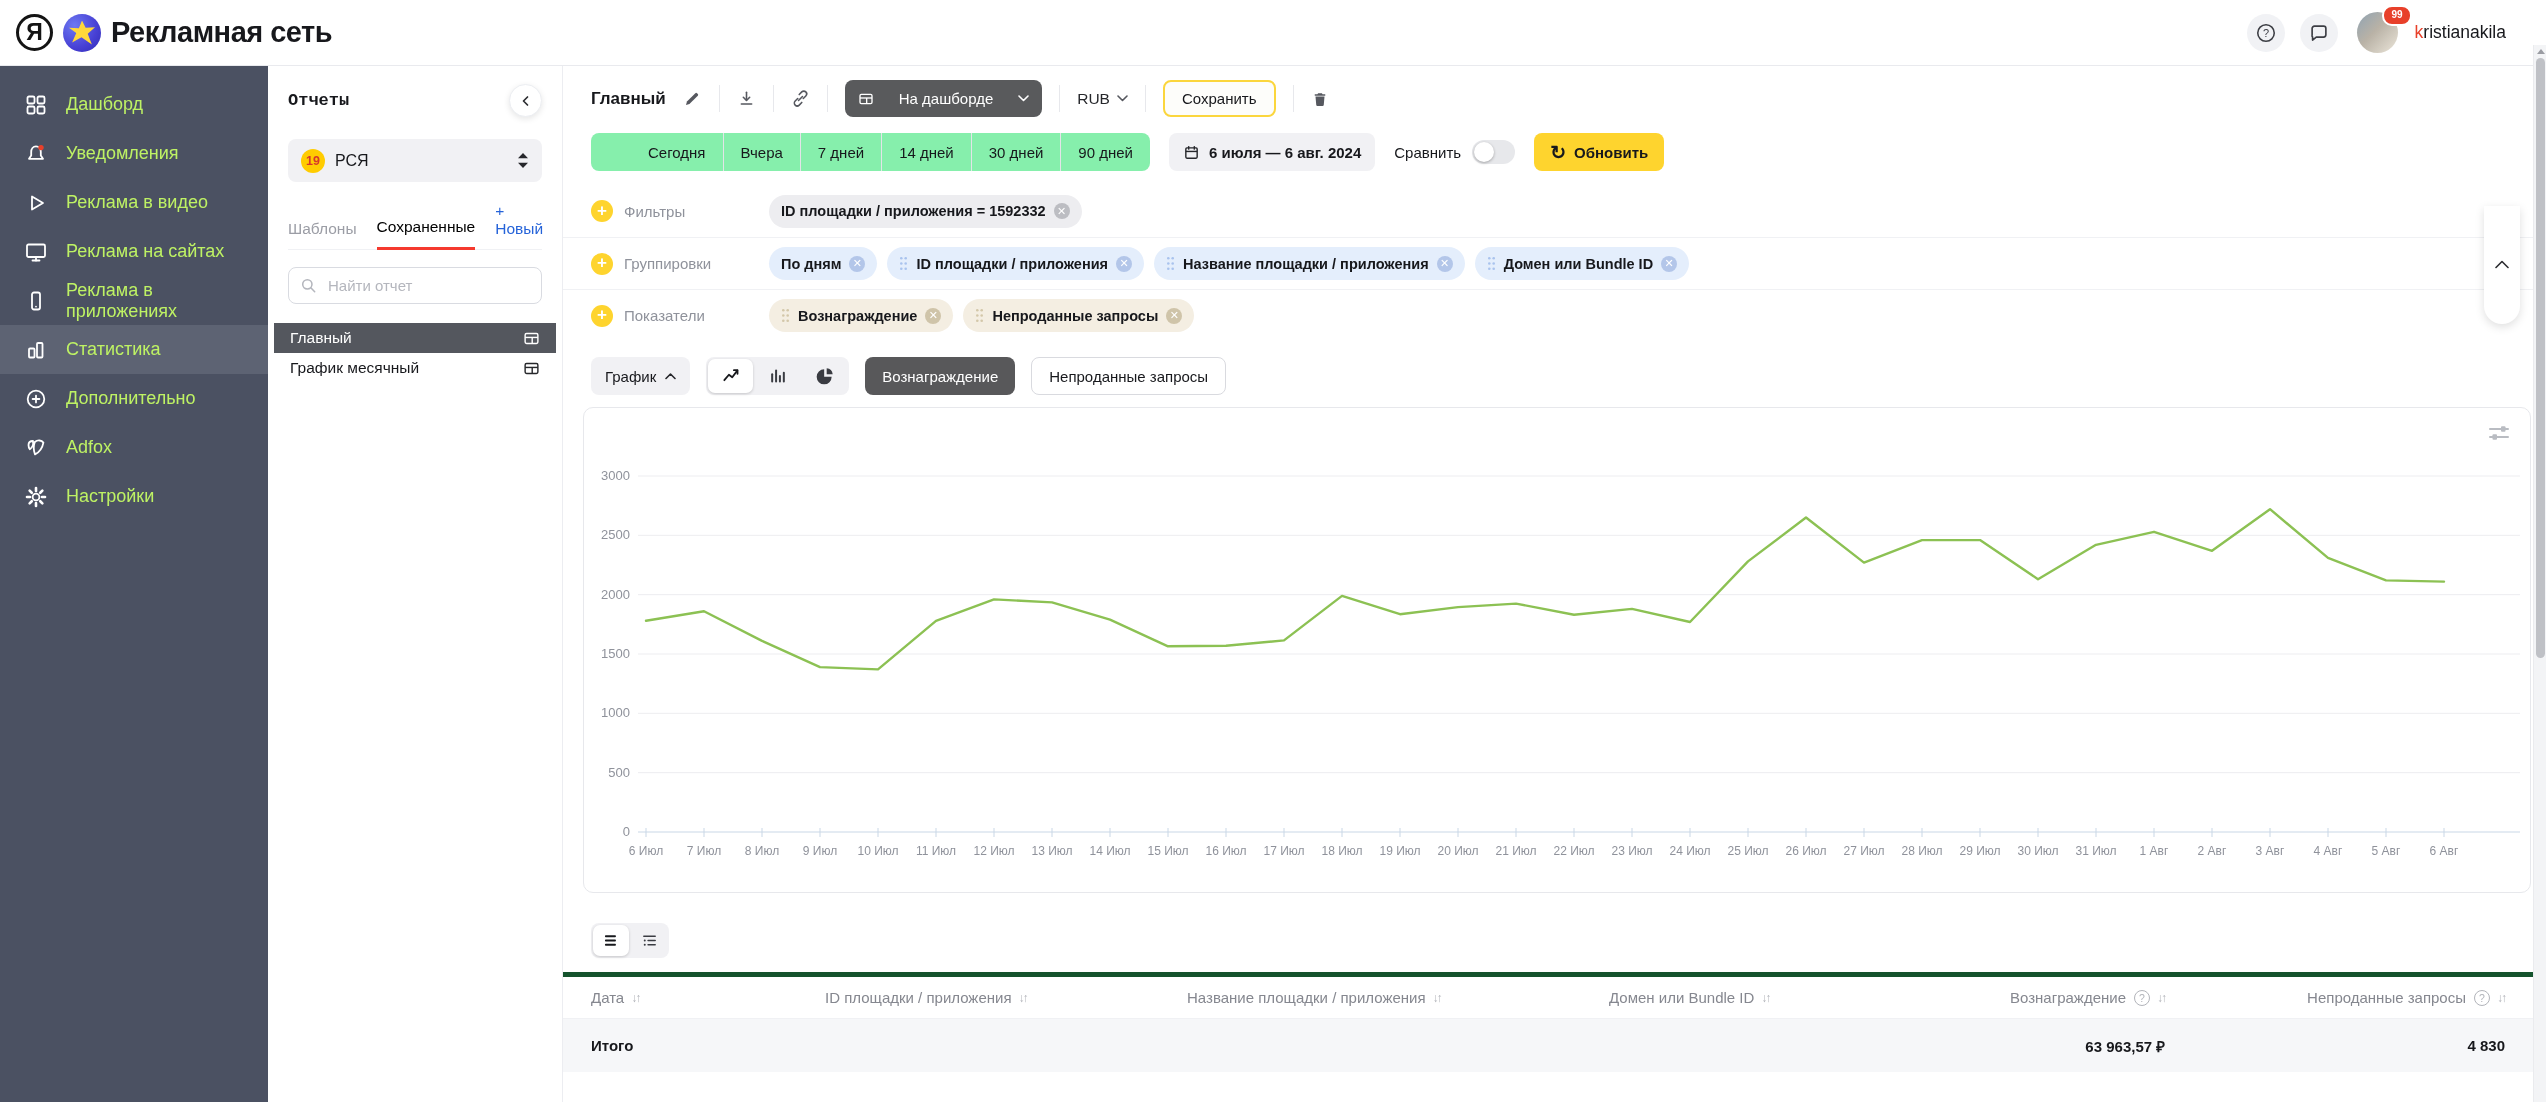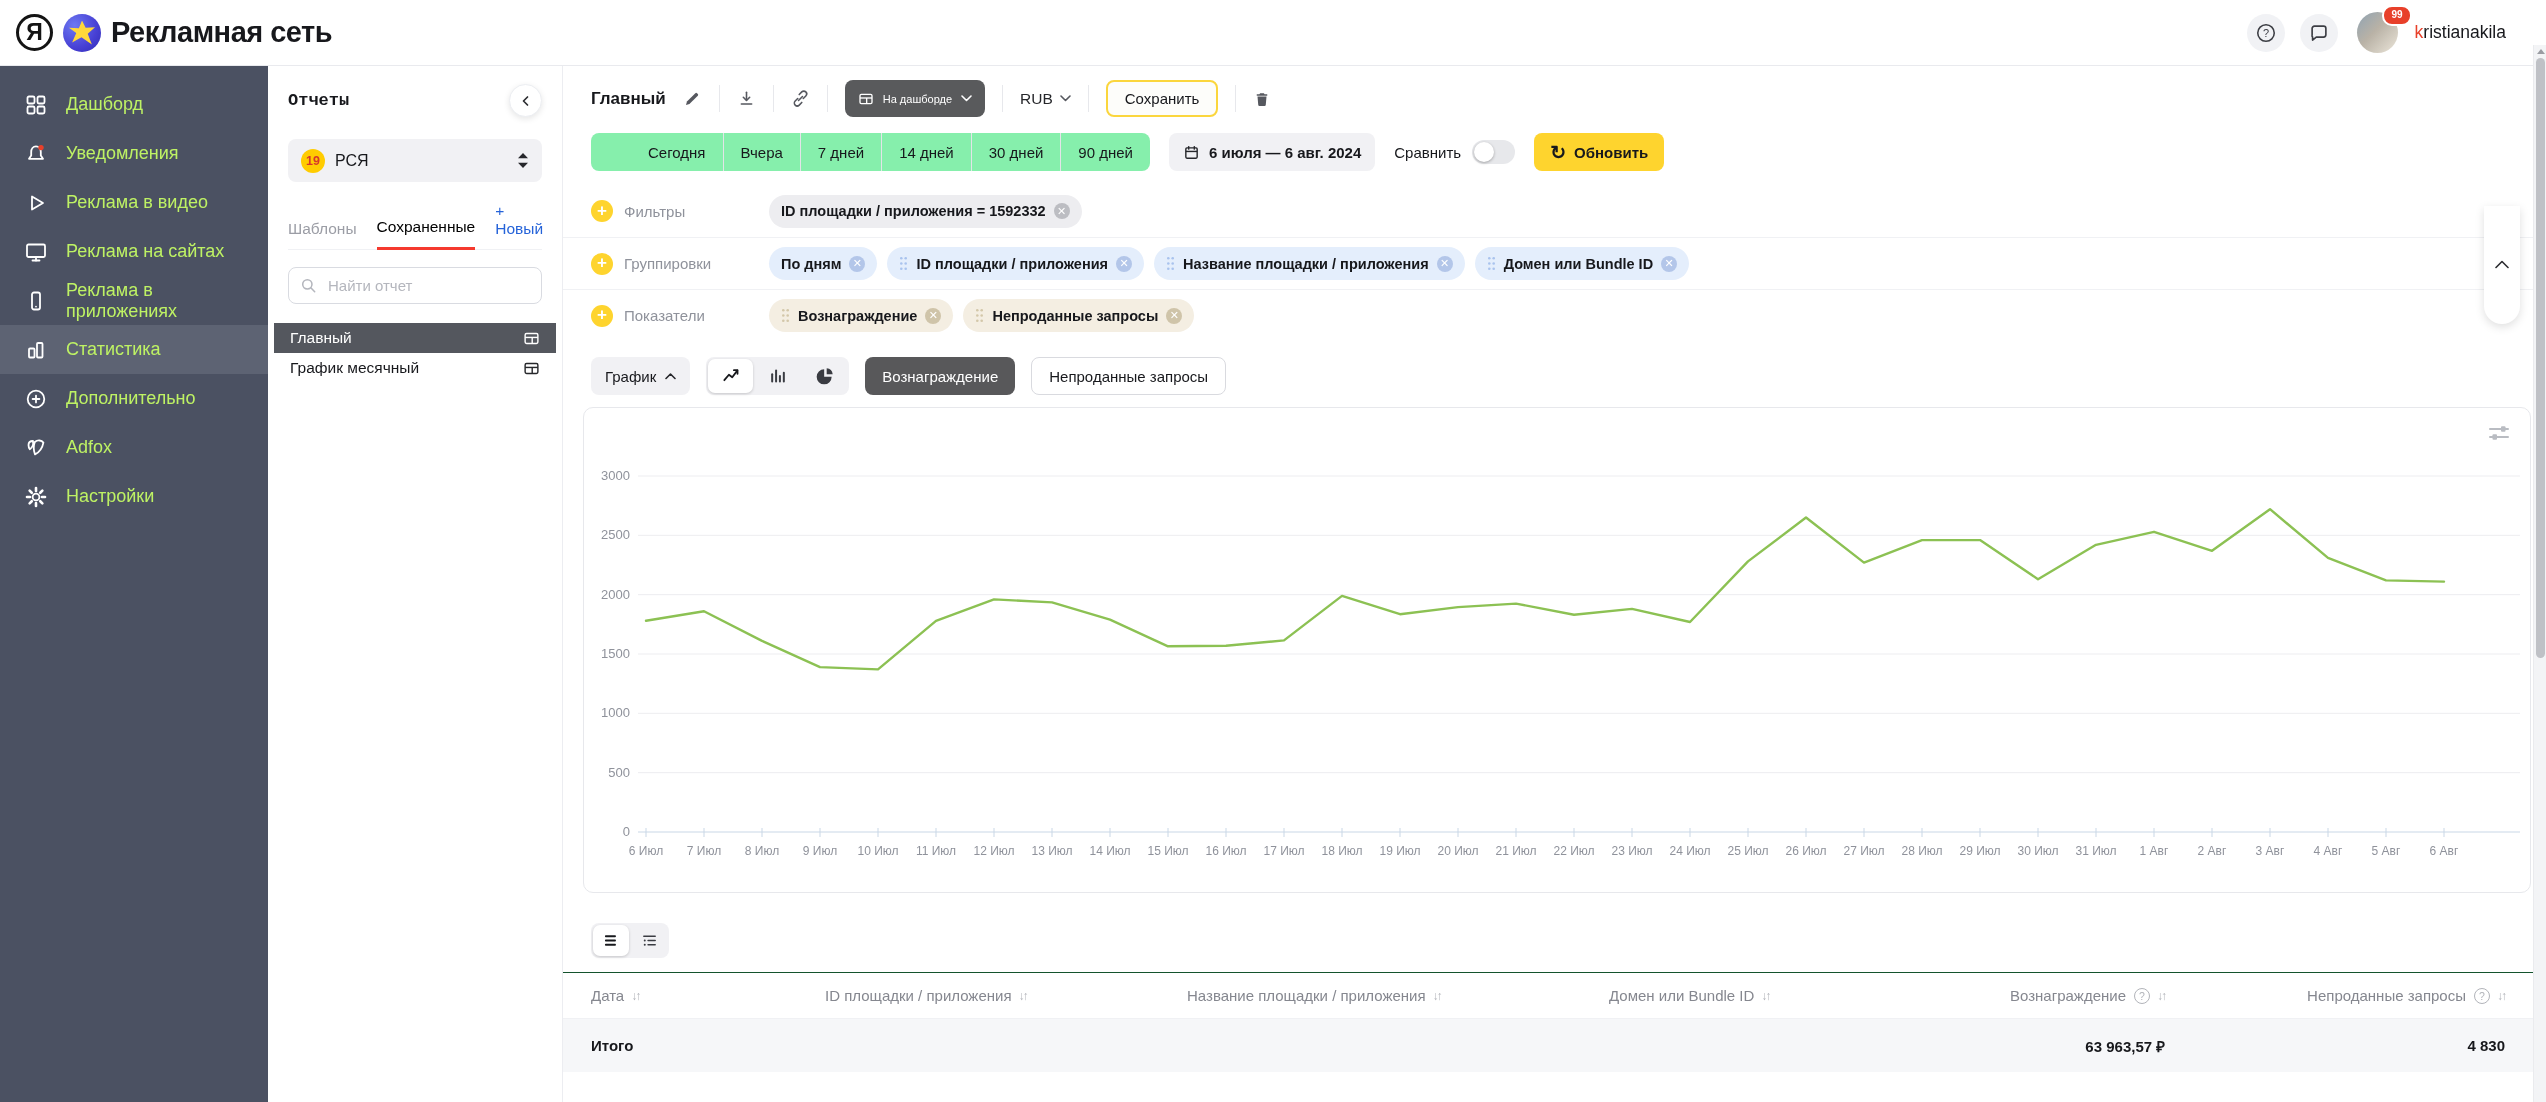--- a/index.html
+++ b/index.html
@@ -72,21 +72,21 @@
   .report-row svg { width:17px; height:17px; }
 
   
   .content { flex:1; position:relative; }
 
   .toolbar { display:flex; align-items:center; gap:17px; margin:14px 0 0 28px; }
   .report-name { font-size:17px; font-weight:bold; }
   .tool-icon { color:#56585f; display:flex; align-items:center; cursor:pointer; }
   .vsep { width:1px; height:27px; background:#e7e8ec; }
   .dash-btn { height:37px; background:#595a5c; color:#fff; border-radius:8px; display:flex;
-              align-items:center; gap:9px; padding:0 13px; font-size:11px; cursor:pointer; }
+              align-items:center; gap:25px; padding:0 13px; font-size:15px; cursor:pointer; }
   .currency { display:flex; align-items:center; gap:7px; font-size:15.5px; color:#26272b; cursor:pointer; }
   .save-btn { height:37px; background:#fdfdfa; border:2px solid #fbd63d; border-radius:8px;
               display:flex; align-items:center; padding:0 17px; font-size:15px; cursor:pointer; }
 
   .daterow { display:flex; align-items:center; gap:19px; margin:16px 0 0 28px; }
   .presets { display:flex; height:38px; background:#86efac; border-radius:8px; overflow:hidden;padding-left:40px; }
   .preset { display:flex; align-items:center; padding:0 17px; font-size:15px; border-right:1px solid #e3e4e8; cursor:pointer; }
   .preset:last-child { border-right:none; }
   .datebtn { height:38px; background:#f1f1f4; border-radius:8px; display:flex; align-items:center;
              gap:9px; padding:0 14px; font-size:15px; font-weight:bold; cursor:pointer; }
@@ -133,21 +133,21 @@
   .chart-panel { margin:12px 15px 0 20px; height:486px; border:1px solid #e7e8ec; border-radius:10px; position:relative; }
   .chart-settings { position:absolute; top:17px; right:21px; cursor:pointer; }
 
   .view-toggle { margin:30px 0 0 28px; display:inline-flex; align-items:center; height:35px;
                  background:#f1f1f4; border-radius:8px; padding:0 2px; gap:2px; }
   .vseg { width:36px; height:31px; border-radius:7px; display:flex; align-items:center; justify-content:center;
           color:#3a3c42; cursor:pointer; }
   .vseg.active { background:#fff; box-shadow:0 1px 3px rgba(0,0,0,.18); }
 
   .table-head { display:flex; align-items:center; height:47px; margin-top:14px;
-                border-top:1px solid #14532d; border-bottom:1px solid #f0f1f4;
+                border-top:5px solid #14532d; border-bottom:1px solid #f0f1f4;
                 padding:0 41px 0 28px; color:#85878f; font-size:15px; }
   .th { display:flex; align-items:center; cursor:pointer; }
   .col-date{width:234px;} .col-id{width:362px;} .col-name{width:422px;} .col-domain{flex:1;}
   .col-reward{width:320px; justify-content:flex-end;} .col-unsold{width:340px; justify-content:flex-end;}
   .sort { font-size:12px; color:#b2b4ba; margin-left:7px; letter-spacing:-2px; }
   .info-q { width:16px; height:16px; border:1px solid #b2b4ba; border-radius:50%; color:#b2b4ba;
             font-size:10.5px; display:inline-flex; align-items:center; justify-content:center; margin-left:8px; }
   .total-row { display:flex; align-items:center; height:53px; background:#f6f7f9;
                padding:0 41px 0 28px; font-size:15px; font-weight:bold; }
   .tr-cell { display:flex; }

